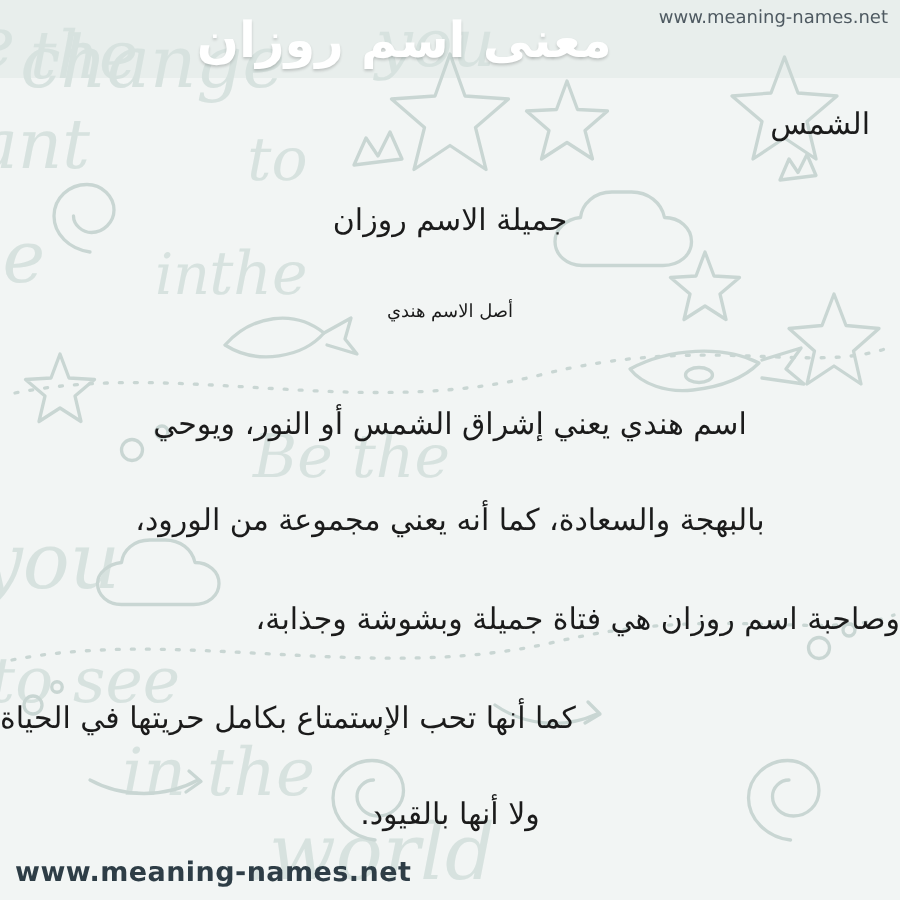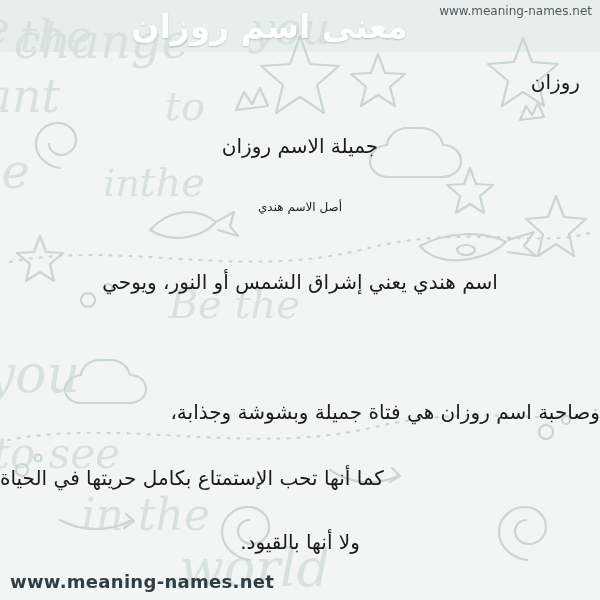--- a/index.html
+++ b/index.html
@@ -188,24 +188,25 @@
     </svg>
   </div>
 
   <div class="topwatermark">www.meaning-names.net</div>
 
   <div class="title-bar">
     <div class="title-text">معنى اسم روزان</div>
   </div>
 
   <div class="content">
-    <div class="line l0">روزان</div>
+    <div class="line l0">الشمس</div>
     <div class="line l1">جميلة الاسم روزان</div>
     <div class="line l2">أصل الاسم هندي</div>
     <div class="line l3">اسم هندي يعني إشراق الشمس أو النور، ويوحي</div>
+    <div class="line l4">بالبهجة والسعادة، كما أنه يعني مجموعة من الورود،</div>
     <div class="line l5">وصاحبة اسم روزان هي فتاة جميلة وبشوشة وجذابة،</div>
     <div class="line l6">كما أنها تحب الإستمتاع بكامل حريتها في الحياة</div>
     <div class="line l7">ولا أنها بالقيود.</div>
   </div>
 
   <div class="footer">www.meaning-names.net</div>
 
 </div>
 
 </body></html>

